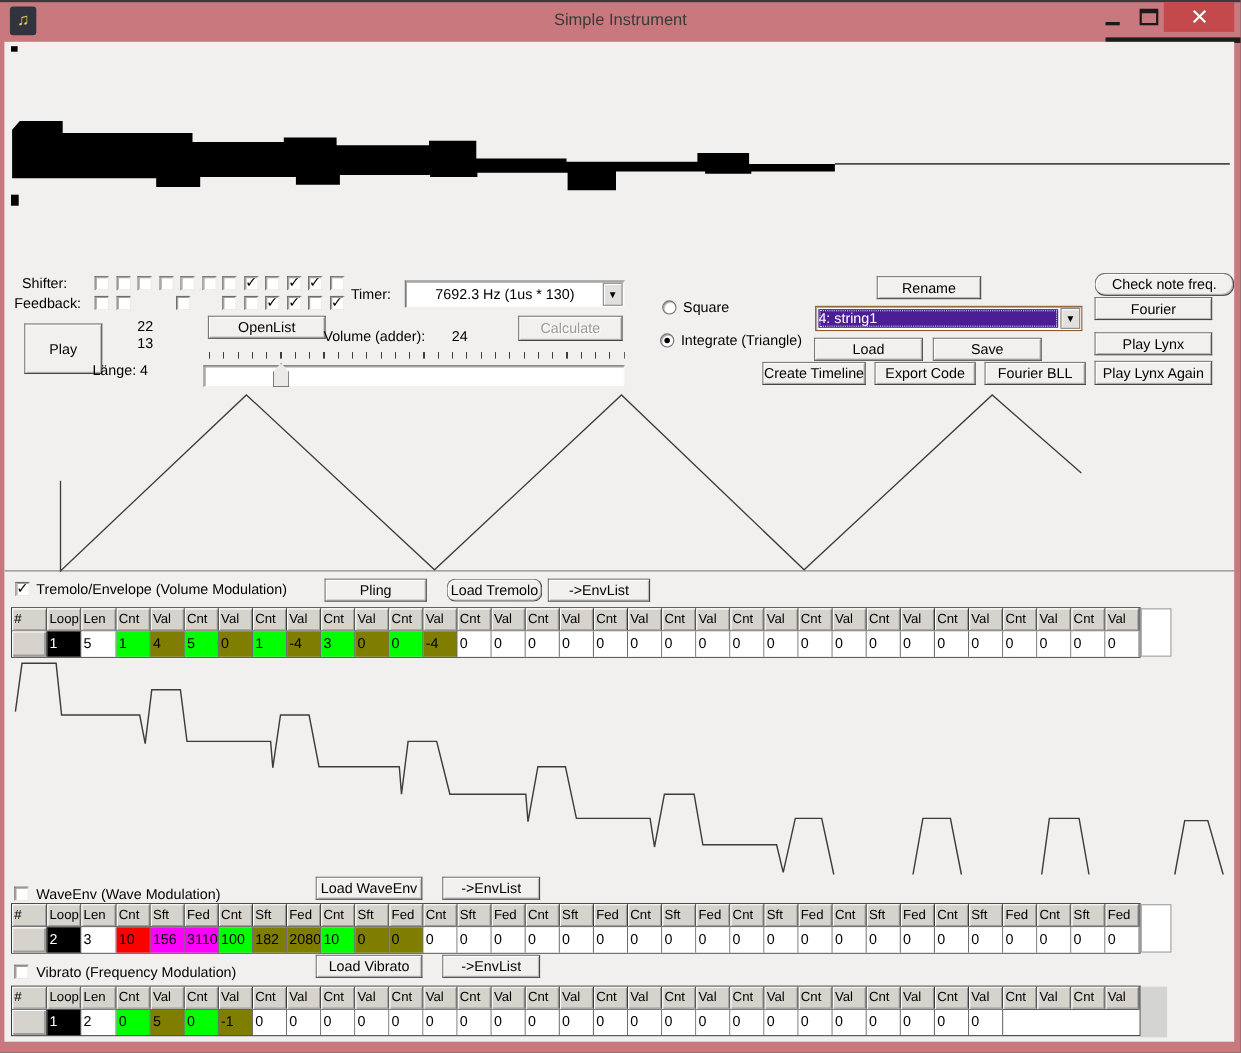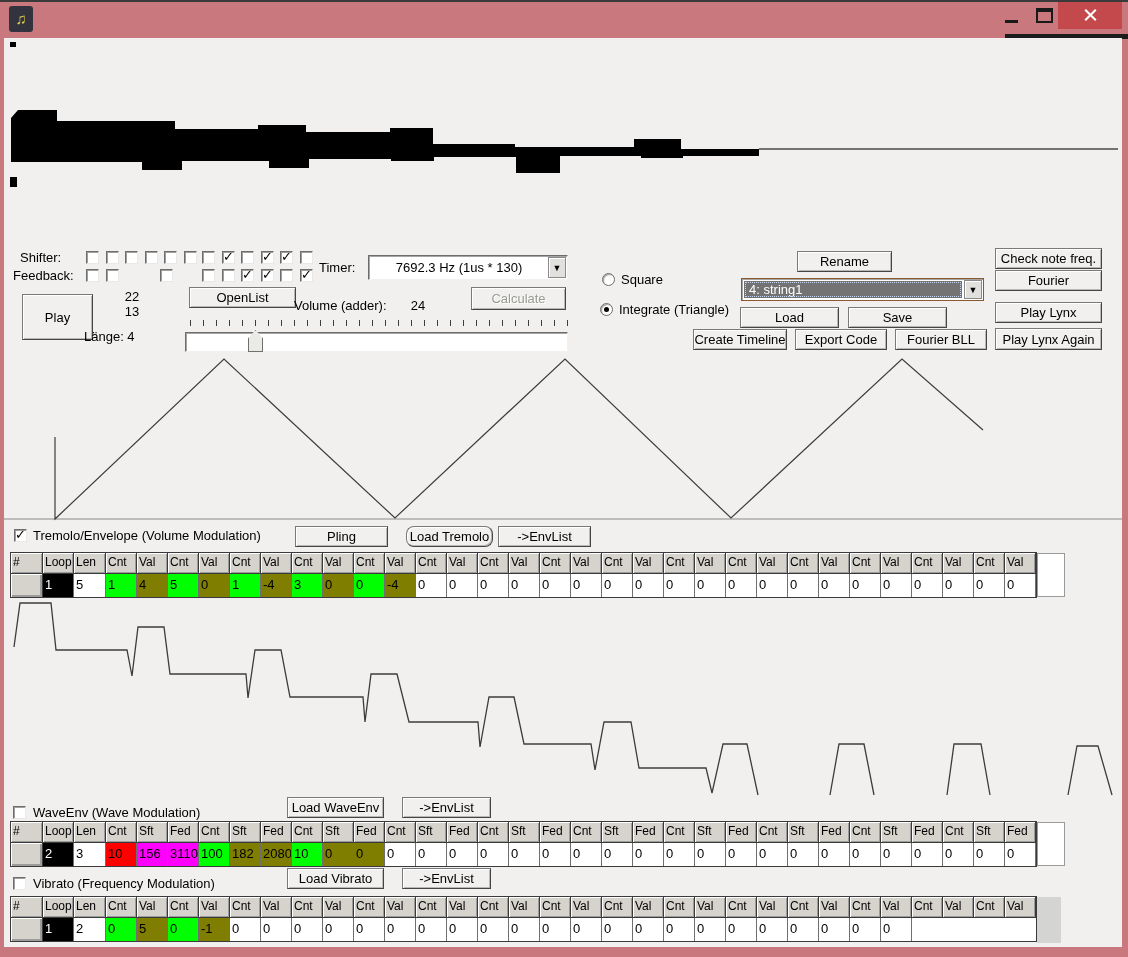--- a/index.html
+++ b/index.html
@@ -34,22 +34,22 @@
   .sunken{position:absolute;background:#ffffff;border:1px solid #6d6d6d;border-right-color:#f2f1ef;border-bottom-color:#f2f1ef;
     box-shadow:inset 1px 1px 0 #a5a5a5;}
   .combo-text{position:absolute;left:2px;top:2px;right:20px;bottom:2px;font-size:13px;line-height:19px;text-align:center;white-space:nowrap;overflow:hidden;}
   .combo-arrow{position:absolute;right:1px;top:1px;width:18px;bottom:1px;background:#e2e0dc;border:1px solid #8a8a8a;
     box-shadow:inset 1px 1px 0 #fff;display:flex;align-items:center;justify-content:center;font-size:9px;color:#000;}
   .groupbox{position:absolute;border:1px solid #b3b0aa;box-shadow:1px 1px 0 #ffffff,inset 1px 1px 0 #ffffff;}
   .legend{position:absolute;left:8px;top:-8px;background:#f1f0ee;padding:0 3px;font-size:13px;}
   .ticks{position:absolute;background:repeating-linear-gradient(to right,#3d3d3d 0 1px,transparent 1px 13px);}
   .thumb{position:absolute;background:#eceae7;border:1px solid #6f6f6f;
     clip-path:polygon(0 38%,50% 0,100% 38%,100% 100%,0 100%);}
-  .selcombo-inner{position:absolute;left:2px;top:2px;right:21px;bottom:2px;background:#737373;outline:1px dotted #c8d6f5;outline-offset:-2px;
-    color:#fff;font-size:13px;line-height:17px;padding-left:5px;white-space:nowrap;overflow:hidden;}
+  .selcombo-inner{position:absolute;left:2px;top:2px;right:21px;bottom:2px;background:#4c1d95;outline:1px dotted #c8d6f5;outline-offset:-2px;
+    color:#fff;font-size:13px;line-height:17px;padding-left:0;white-space:nowrap;overflow:hidden;}
 
   .envtable{position:absolute;width:max-content;border:1px solid #3a3a3a;background:#fff;}
   .trow{display:flex;}
   .thead{border-bottom:1px solid #3a3a3a;}
   .hcell{height:20px;background:#d6d3cd;border-right:1px solid #3a3a3a;
     box-shadow:inset 1px 1px 0 #ffffff,inset -1px -1px 0 #9c9c9c;
     font-size:12px;line-height:19px;padding-left:2px;overflow:hidden;}
   .dcell{height:23px;background:#fff;border-right:1px solid #6f6f6f;font-size:13px;line-height:21px;padding-left:2px;overflow:hidden;}
   .rowbtn{height:23px;background:#d6d3cd;border-right:1px solid #3a3a3a;
     box-shadow:inset 1px 1px 0 #ffffff,inset -2px -2px 0 #9c9c9c;}
@@ -64,20 +64,21 @@
   svg{display:block;}
 </style>
 </head>
 <body>
 
 <div class="window">
   <div class="topedge"></div>
 
   <div class="titlebar">
     <div class="appicon">♫</div>
+    <div class="title">Simple Instrument</div>
     <div class="mini"></div>
     <div class="maxi"></div>
     <div class="closebtn">
       <div class="xbar a"></div>
       <div class="xbar b"></div>
     </div>
   </div>
   <div class="darkstrip"></div>
 
   <div class="client"></div>
@@ -122,21 +123,21 @@
   <div class="sunken" style="left:741px;top:278px;width:243px;height:23px;border-color:#8a5a2e;">
     <div class="selcombo-inner">4: string1</div>
     <div class="combo-arrow">▼</div>
   </div>
   <div class="btn" style="left:740px;top:307px;width:99px;height:21px;">Load</div>
   <div class="btn" style="left:848px;top:307px;width:99px;height:21px;">Save</div>
   <div class="btn" style="left:693px;top:329px;width:94px;height:21px;">Create Timeline</div>
   <div class="btn" style="left:795px;top:329px;width:92px;height:21px;">Export Code</div>
   <div class="btn" style="left:895px;top:329px;width:92px;height:21px;">Fourier BLL</div>
 
-  <div class="btn" style="left:995px;top:248px;width:107px;height:21px;">Check note freq.</div>
+  <div class="btn" style="left:995px;top:248px;width:127px;height:21px;border-radius:10px;">Check note freq.</div>
   <div class="btn" style="left:995px;top:270px;width:107px;height:21px;">Fourier</div>
   <div class="btn" style="left:995px;top:302px;width:107px;height:21px;">Play Lynx</div>
   <div class="btn" style="left:995px;top:328px;width:107px;height:22px;">Play Lynx Again</div>
 
   <svg class="abs" style="left:4px;top:352px;" width="1120" height="172" viewBox="4 352 1120 172">
     <line x1="4" y1="519" x2="1122" y2="519" stroke="#8a8a8a" stroke-width="1"></line>
     <polyline fill="none" stroke="#3c3c3c" stroke-width="1.2" points="55,437 55,519 224,359 395,518 565,359 731,518 902,359 983,430"></polyline>
   </svg>
 
   <div class="cb on" style="left:14px;top:529px;"></div>

